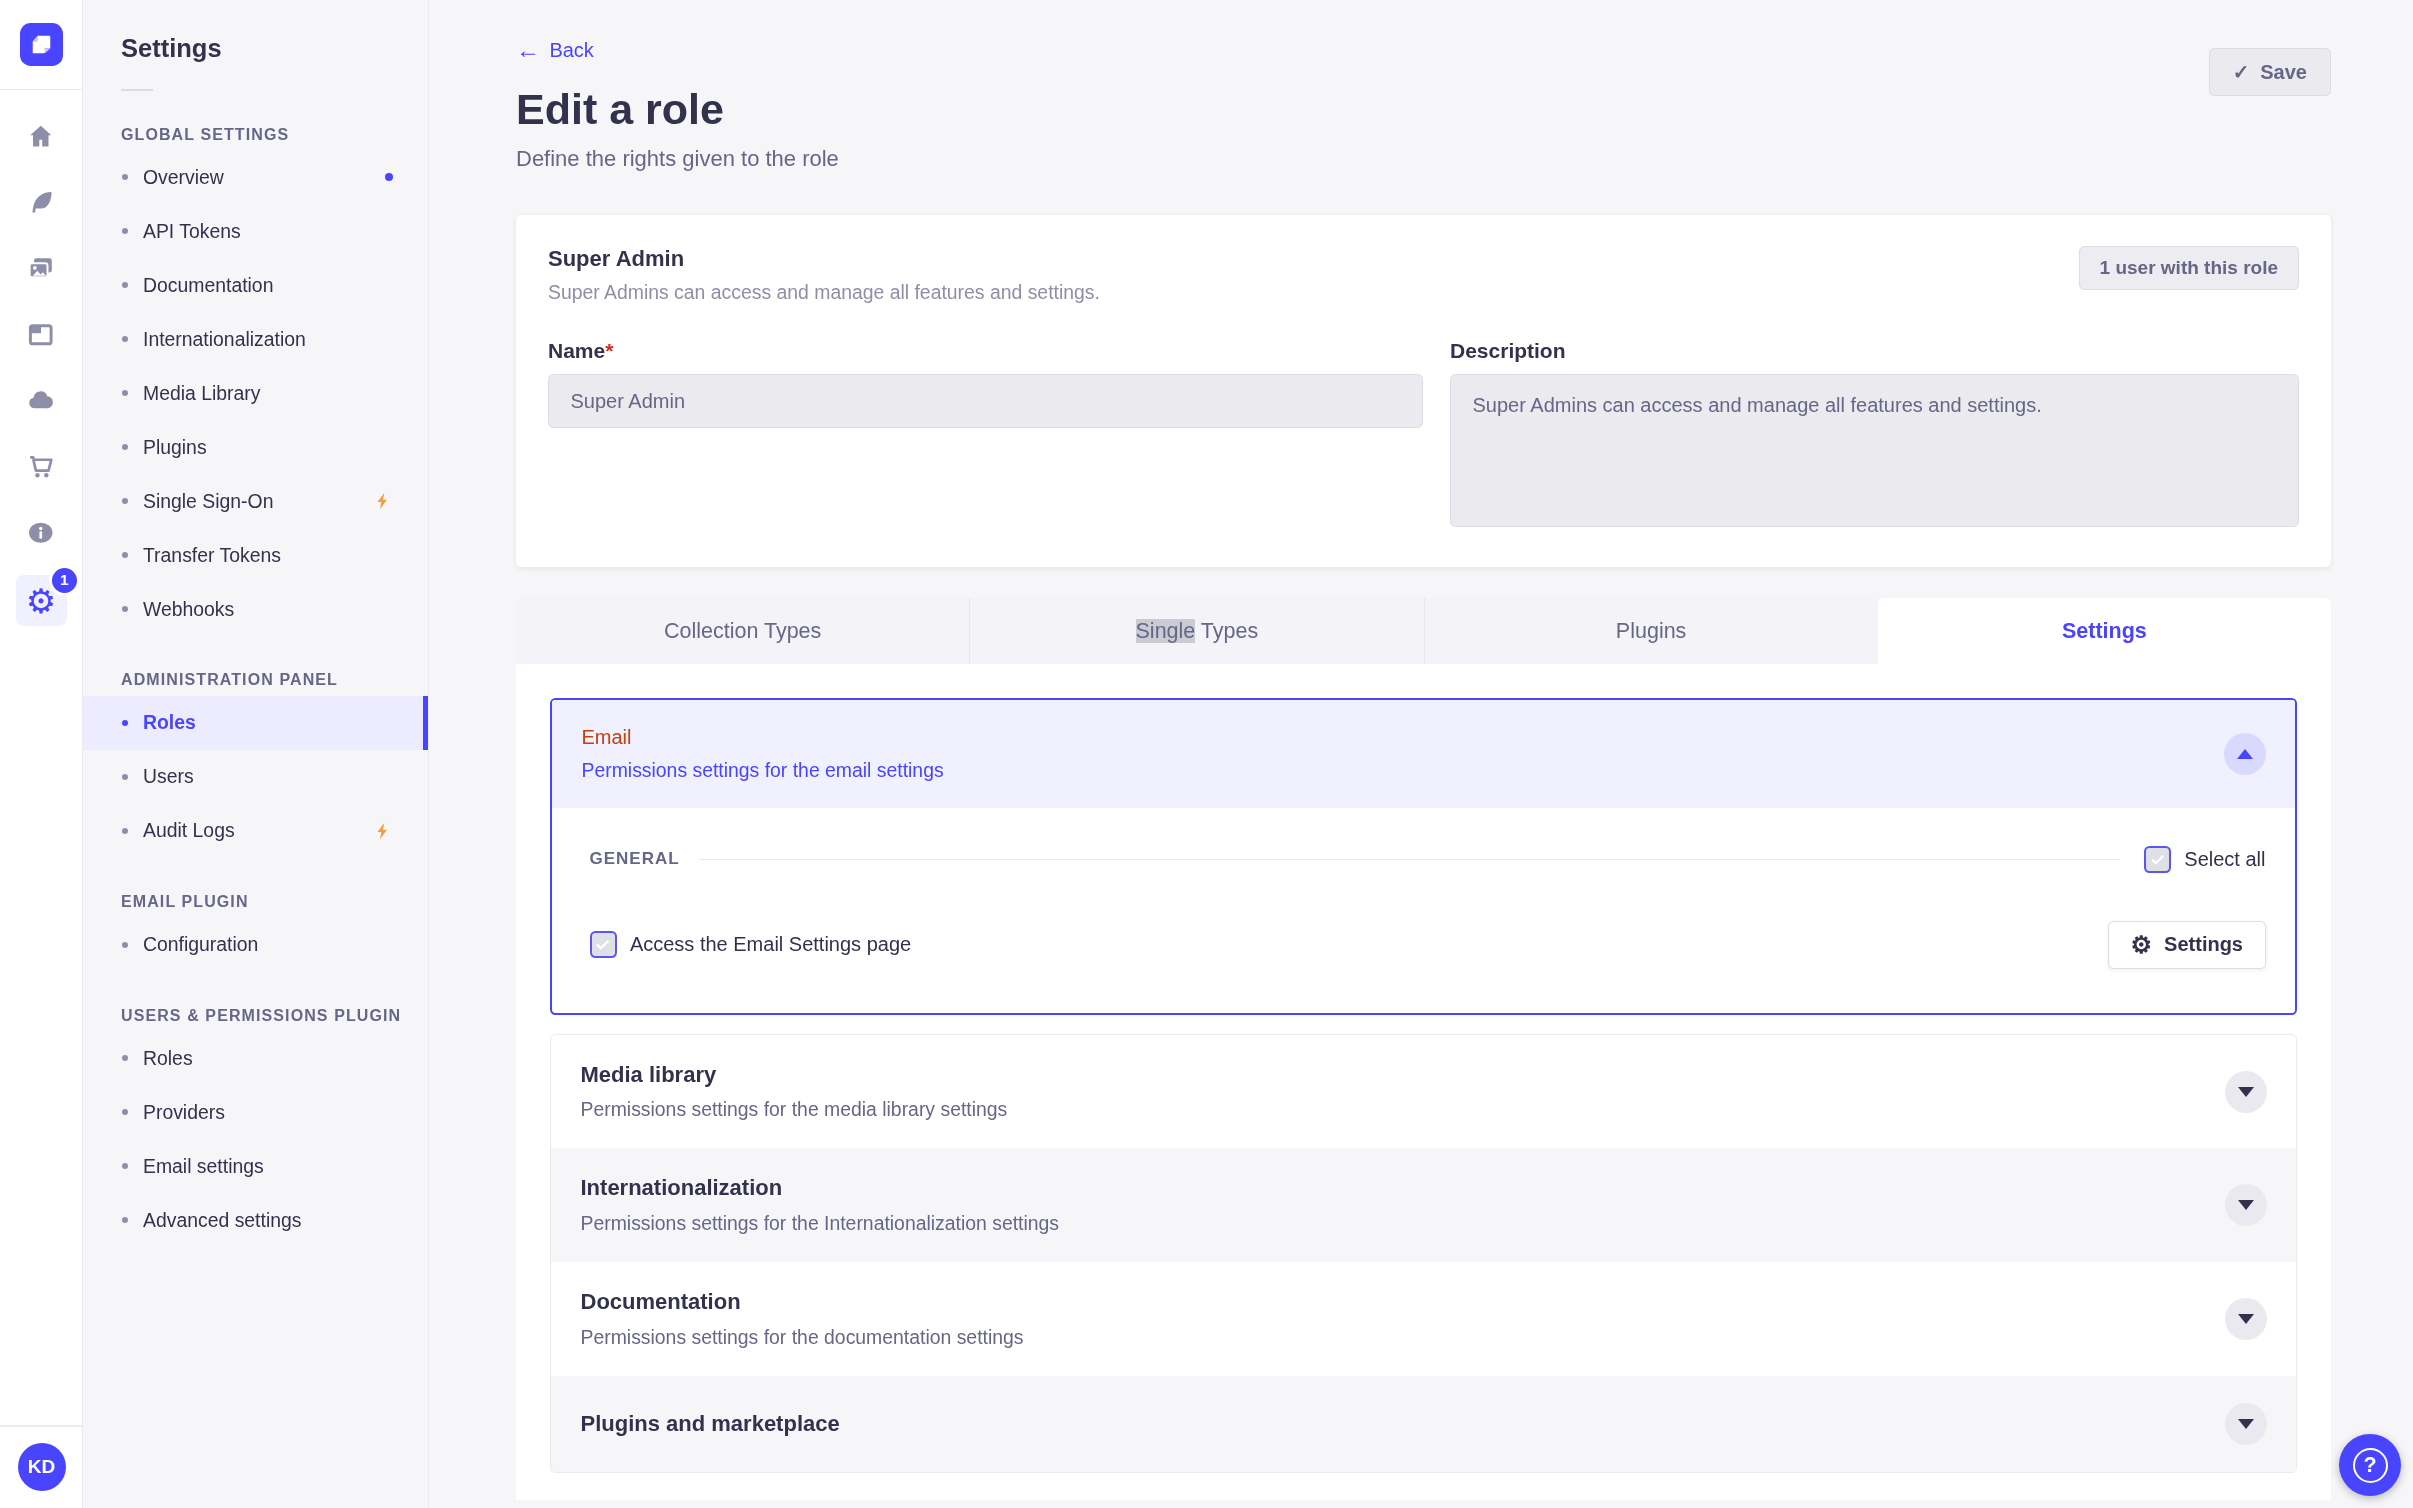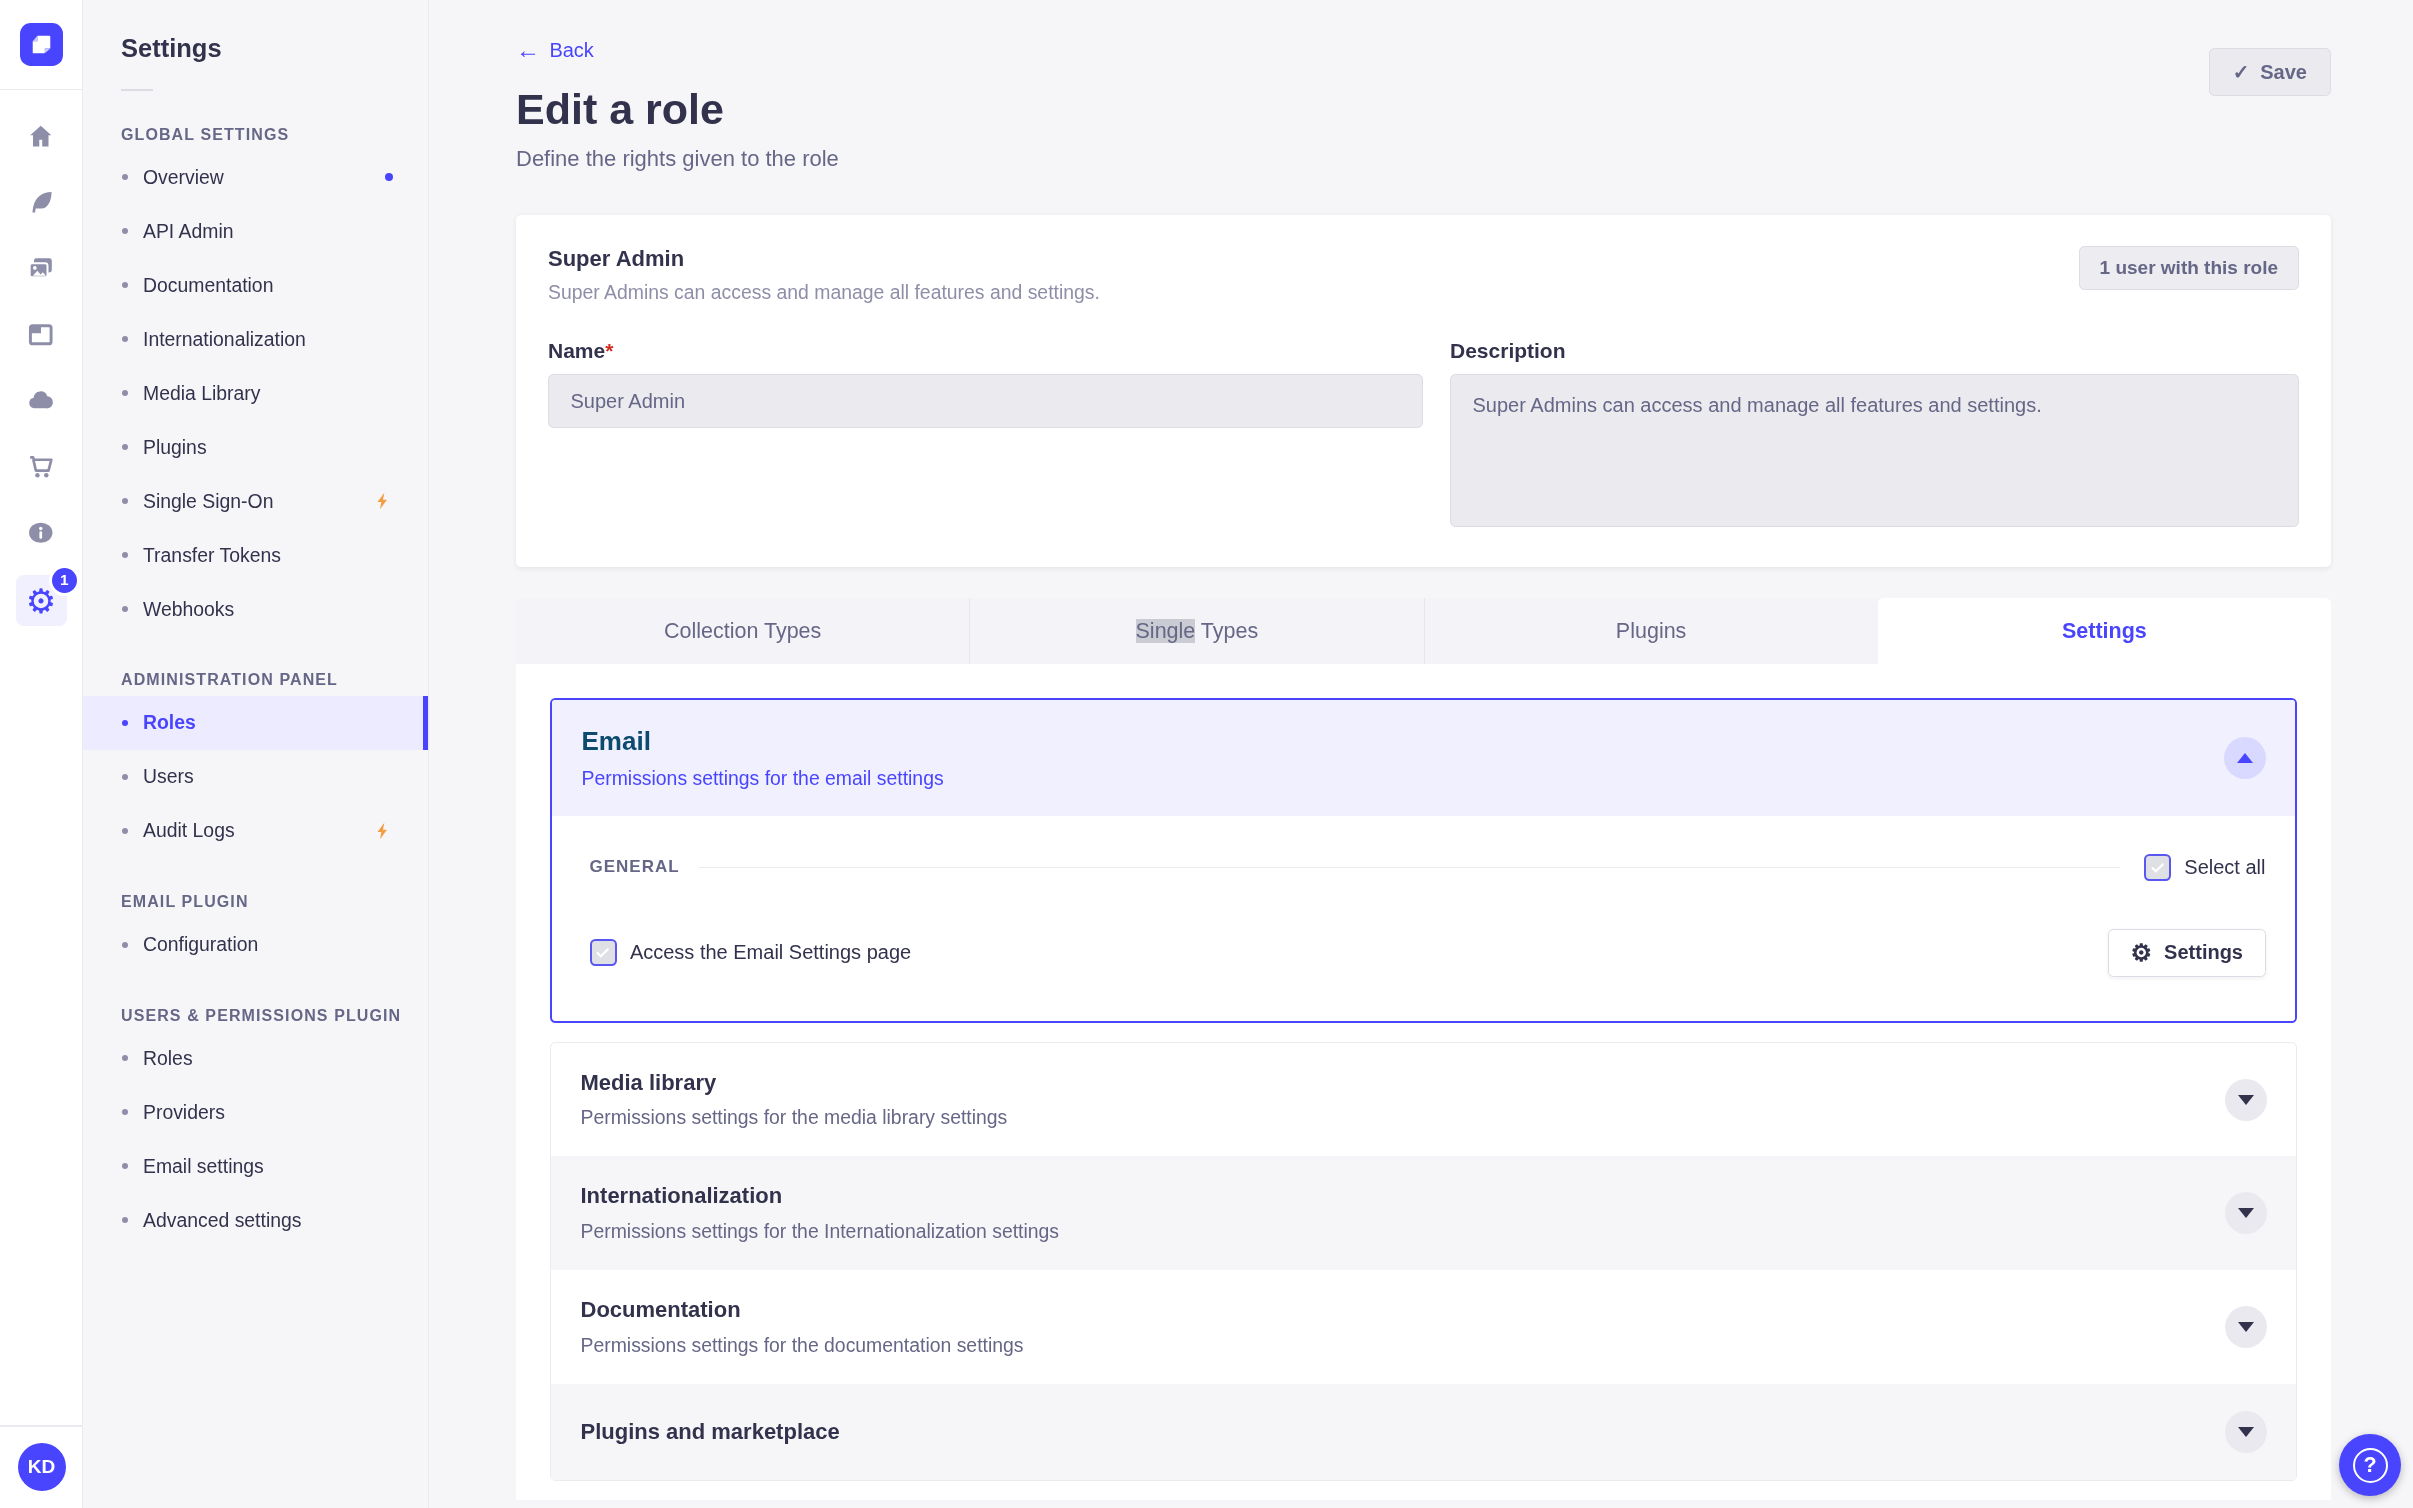--- a/index.html
+++ b/index.html
@@ -63,21 +63,21 @@
   .tab + .tab { border-left:1.3px solid #e6e6ec; }
   .tab.active { background:#ffffff; color:#4945ff; font-weight:bold; border-left:none; border-radius:5.4px 5.4px 0 0; }
   .tab .selhl { background:#cbcbd4; }
 
   
   .panel { background:#ffffff; height:836px; padding:34px 34px 0 34px; overflow:hidden; }
 
   
   .acc-email { border:2px solid #4945ff; border-radius:5.4px; overflow:hidden; }
   .acc-email-head { background:#f0f0ff; padding:25.5px 29.5px; display:flex; align-items:center; justify-content:space-between; cursor:pointer; }
-  .acc-title-purple { font-size:26px; font-weight:bold; color:#0c4a6e; }
+  .acc-title-purple { font-size:20px; font-weight:normal; color:#c2410c; }
   .acc-sub-purple { font-size:19.4px; color:#4945ff; margin-top:10.7px; }
   .acc-toggle { width:42px; height:42px; border-radius:50%; display:flex; align-items:center; justify-content:center; border:none; cursor:pointer; }
   .acc-toggle.purple { background:#d9d8ff; }
   .acc-toggle.gray { background:#e9e9ef; }
   .caret-up { width:0; height:0; border-left:8.7px solid transparent; border-right:8.7px solid transparent; border-bottom:10px solid #4945ff; }
   .caret-down { width:0; height:0; border-left:8.7px solid transparent; border-right:8.7px solid transparent; border-top:10px solid #32324d; }
   .acc-email-body { background:#ffffff; padding:38px 29.5px 44px;margin-left:8px; }
   .gen-row { display:flex; align-items:center; }
   .gen-label { font-size:17px; font-weight:bold; color:#666687; letter-spacing:1px; }
   .gen-line { flex:1; height:1.3px; background:#eaeaef; margin:0 24px 0 19px; }
@@ -181,21 +181,21 @@
     <div class="sb-section-h">GLOBAL SETTINGS</div>
     <div class="sb-item">
       <span class="bullet"></span>
       <span>Overview</span>
       <span class="right-adorn">
           <span class="notif-dot"></span>
         </span>
     </div>
     <div class="sb-item">
       <span class="bullet"></span>
-      <span>API Admin</span>
+      <span>API Tokens</span>
     </div>
     <div class="sb-item">
       <span class="bullet"></span>
       <span>Documentation</span>
     </div>
     <div class="sb-item">
       <span class="bullet"></span>
       <span>Internationalization</span>
     </div>
     <div class="sb-item">

